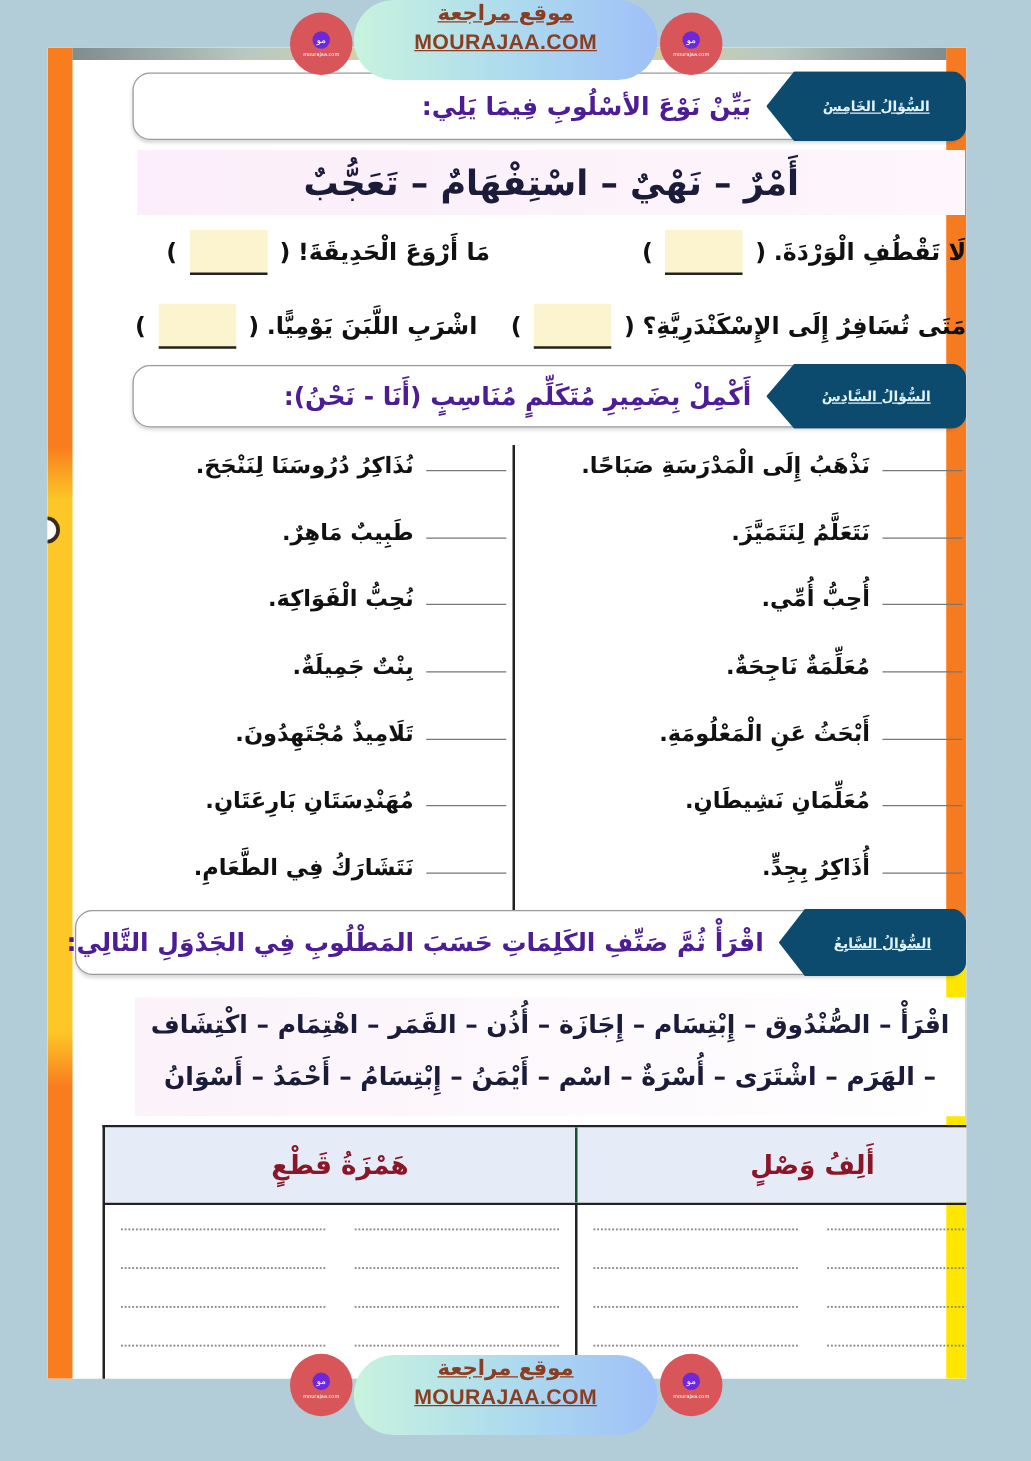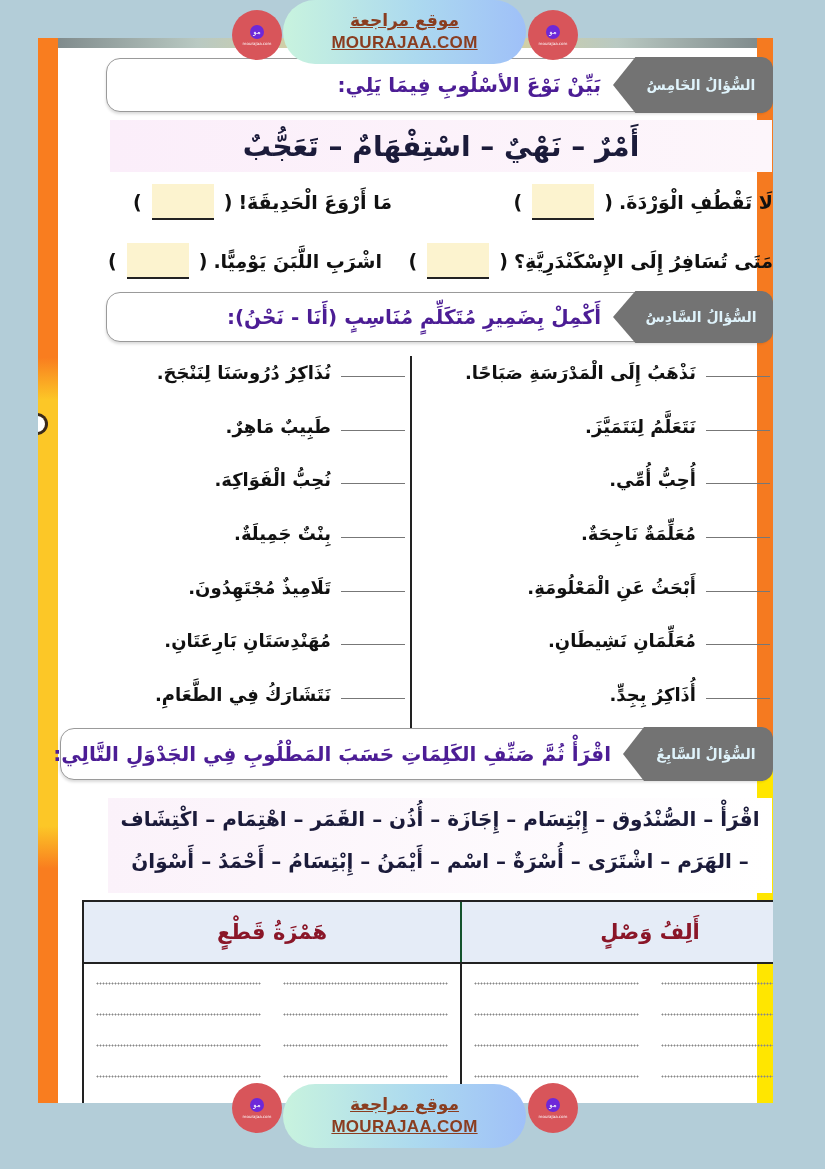--- a/index.html
+++ b/index.html
@@ -39,27 +39,28 @@
       position: absolute;
       left: 68px; width: 666px; height: 54px;
       border: 1.5px solid #9a9a9a; border-radius: 14px;
       background: #fff;
       box-shadow: 0 2px 3px rgba(0,0,0,.15);
       overflow: visible;
     }
     .q-header .q-tag {
       position: absolute; right: -2px; top: -2px; bottom: -2px;
       width: 160px;
-      background: #737373;
+      background: #0c4a6e;
       color: #dff3fb;
-      font-weight: bold; font-size: 14px;
+      font-weight: bold; font-size: 11px;
       display: flex; align-items: center; justify-content: center;
       clip-path: polygon(14% 0, 100% 0, 100% 100%, 14% 100%, 0 50%);
       border-radius: 0 12px 12px 0;
       padding-left: 16px;
+      text-decoration: underline;
     }
     .q-header .q-title {
       position: absolute; right: 170px; top: 0; bottom: 0;
       display: flex; align-items: center;
       color: #4c1d95; font-weight: bold; font-size: 20px;
       direction: rtl; white-space: nowrap;
     }
 
     .choice-band {
       position: absolute; left: 72px; width: 662px; top: 82px; height: 52px;
@@ -141,21 +142,21 @@
       background-size: 3px 3px;
     }
 
     
     .banner {
       position: absolute; left: 283px; width: 243px; height: 64px;
       border-radius: 32px;
       background: linear-gradient(to right, #c8f3de, #acd9ef 55%, #9fc0f8);
       text-align: center;
       color: #8a3d20; font-weight: bold;
-      display: flex; flex-direction: column; align-items: center; justify-content: center;
+      display: flex; flex-direction: column; align-items: center; 
       z-index: 5;
     }
     .banner .ar { font-size: 17px; text-decoration: underline; direction: rtl; line-height: 22px; }
     .banner .en { font-size: 17px; text-decoration: underline; letter-spacing: .3px; line-height: 24px; font-family: "Liberation Sans", sans-serif; }
     .badge {
       position: absolute; width: 50px; height: 50px; border-radius: 50%;
       background: #d8555a; z-index: 5;
       display: flex; flex-direction: column; align-items: center; justify-content: center;
     }
     .badge .logo {

